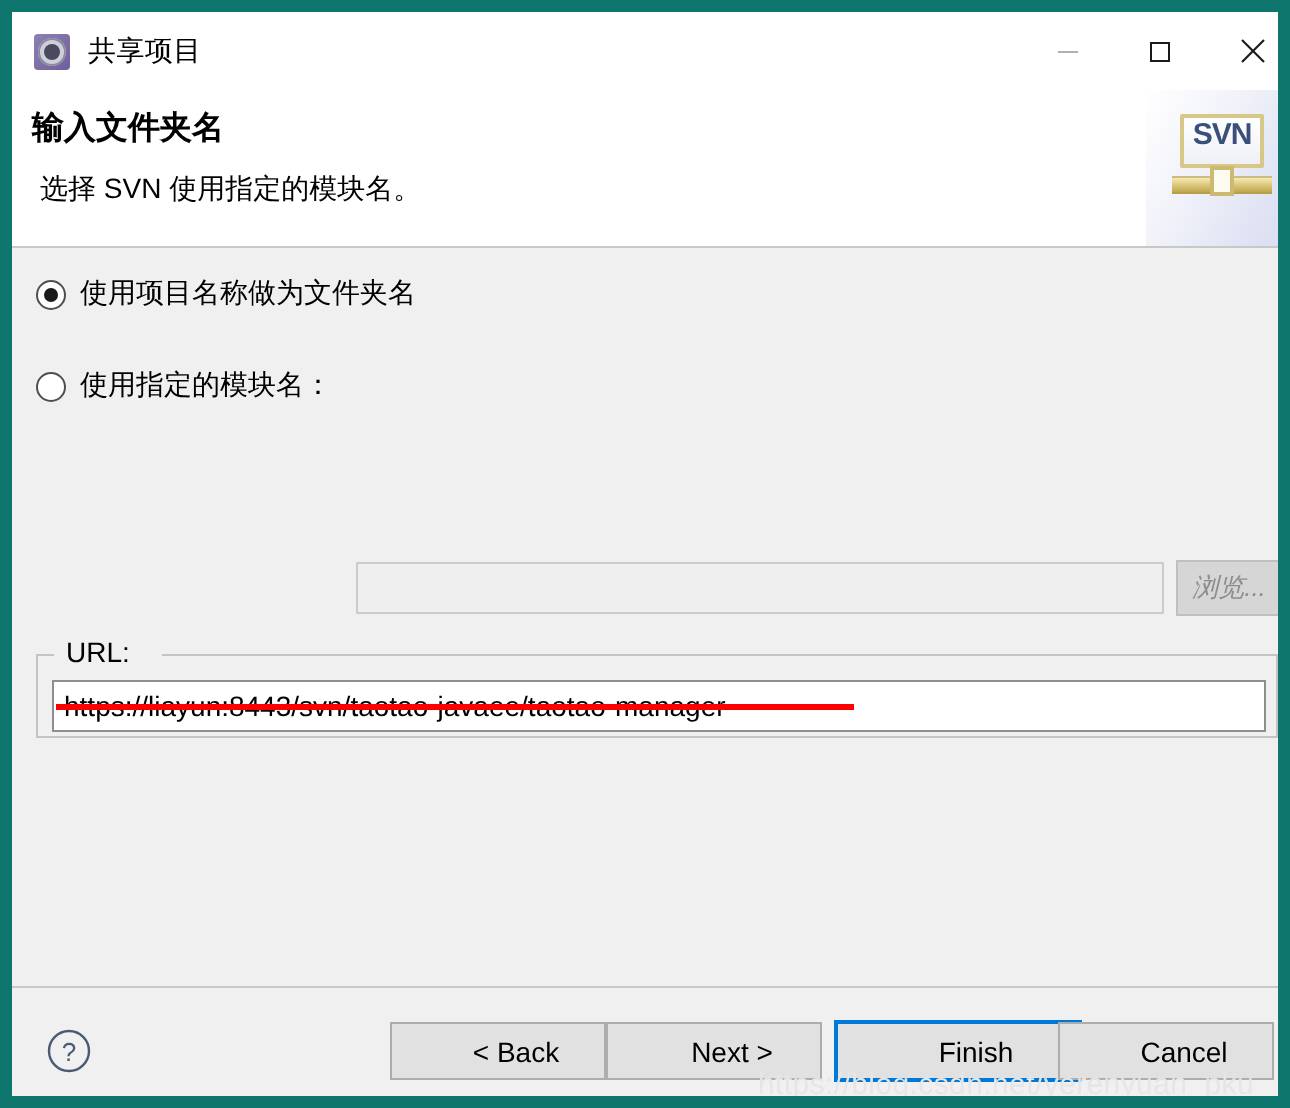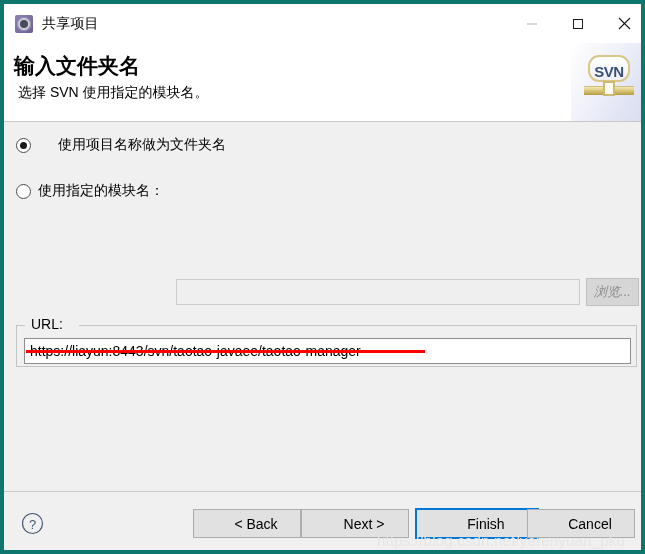--- a/index.html
+++ b/index.html
@@ -10,21 +10,21 @@
   body {
     font-family: "Liberation Sans", "DejaVu Sans", sans-serif;
     -webkit-font-smoothing: antialiased;
   }
 
   #dialog {
     position: relative;
     width: 645px;
     height: 554px;
     box-sizing: border-box;
-    border: 4px solid #0f766e;
+    border: 6px solid #0f766e;
     background: #f0f0f0;
     overflow: hidden;
   }
 
   
   .titlebar {
     position: absolute;
     left: 0; top: 0;
     width: 643px;
     height: 39px;
@@ -88,21 +88,21 @@
     width: 643px;
     height: 79px;
     background: #ffffff;
     border-bottom: 1px solid #c8c8c8;
     box-sizing: border-box;
     overflow: hidden;
   }
   .header-title {
     position: absolute;
     left: 10px; top: 9px;
-    font-size: 21px;
+    font-size: 16px;
     font-weight: bold;
     color: #000000;
   }
   .header-desc {
     position: absolute;
     left: 14px; top: 41px;
     font-size: 14px;
     color: #000000;
   }
   .header-banner {
@@ -117,23 +117,23 @@
     left: 13px; top: 12px;
     width: 50px; height: 46px;
   }
   .svn-plate {
     position: absolute;
     left: 4px; top: 0;
     width: 42px; height: 27px;
     box-sizing: border-box;
     border: 2px solid #d8c888;
     background: linear-gradient(180deg, #ffffff 0%, #eef0f6 100%);
-    border-radius: 11px;
-    display: flex;
-    align-items: flex-end;
+    border-radius: 1px;
+    display: flex;
+    align-items: flex-start;
     justify-content: center;
   }
   .svn-plate span {
     font-family: "Liberation Sans", "DejaVu Sans", sans-serif;
     font-size: 15px;
     font-weight: bold;
     color: #3a4f7a;
     letter-spacing: -0.5px;
   }
   .svn-bar {
@@ -161,21 +161,21 @@
     height: 369px;
     background: #f0f0f0;
   }
 
   .radio-row {
     position: absolute;
     display: flex;
     align-items: center;
     height: 20px;
   }
-  .radio-row.r1 { left: 12px; top: 13px; gap: 20px; }
+  .radio-row.r1 { left: 12px; top: 13px; }
   .radio-row.r2 { left: 12px; top: 59px; }
 
   .radio {
     width: 15px; height: 15px;
     box-sizing: border-box;
     border-radius: 50%;
     border: 1px solid #4e4e4e;
     background: #ffffff;
     position: relative;
     flex: none;

